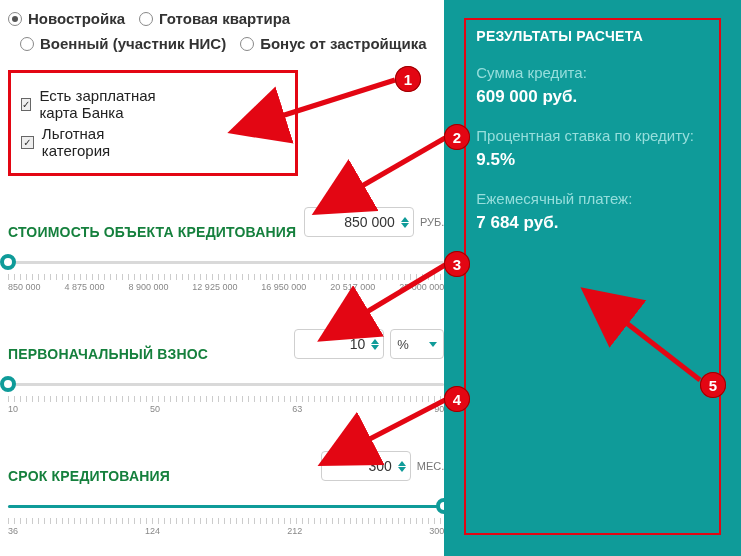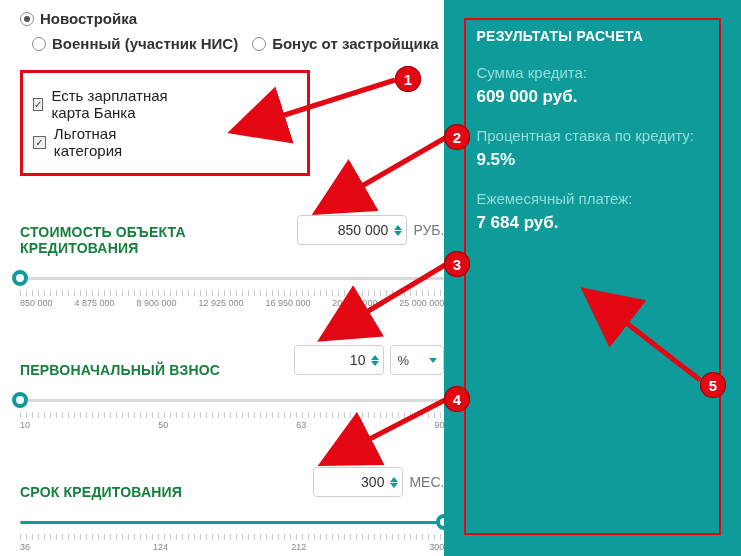--- a/index.html
+++ b/index.html
@@ -7,21 +7,21 @@
     font-family: Arial, sans-serif;
     background: #ffffff;
     width: 741px;
     height: 556px;
     position: relative;
     overflow: hidden;
   }
   .wrapper { display: flex; height: 100%; }
   .left-panel {
     width: 460px;
-    padding: 10px 0 10px 20px;
+    padding: 10px 0 10px 8px;
     position: relative;
   }
   .right-panel {
     width: 306px;
     background: #0f9b99;
     padding: 18px 20px 20px 20px;
     position: relative;
   }
 
   
@@ -63,21 +63,21 @@
     width: 110px; background: #fff; justify-content: flex-end; gap:6px;
   }
   .num-val { font-size: 14px; color: #333; text-align: right; flex:1;}
   .spinner { display:flex; flex-direction:column; gap:1px; }
   .spin-btn {
     width: 0; height: 0; border-left: 4px solid transparent;
     border-right: 4px solid transparent; cursor: pointer;
   }
   .spin-up { border-bottom: 5px solid #0f9b99; }
   .spin-dn { border-top: 5px solid #0f9b99; }
-  .unit-txt { font-size: 14px; color: #777; }
+  .unit-txt { font-size: 11px; color: #777; }
   .pct-select {
     border: 1px solid #cfcfcf; border-radius: 4px; height: 30px;
     width: 54px; display:flex; align-items:center; justify-content:space-between;
     padding: 0 6px; font-size: 13px; color:#444; background:#fff;
   }
   .dd-arrow {
     width:0;height:0;border-left:4px solid transparent;border-right:4px solid transparent;
     border-top:5px solid #0f9b99;
   }
 
@@ -128,20 +128,24 @@
 </style>
 </head>
 <body>
 
 <div class="wrapper">
   <div class="left-panel">
     <div class="radio-row">
       <label class="radio-item">
         <span class="radio-circle checked"></span>
         <span>Новостройка</span>
+      </label>
+      <label class="radio-item">
+        <span class="radio-circle"></span>
+        <span>Готовая квартира</span>
       </label>
     </div>
     <div class="radio-row" style="padding-left:12px;">
       <label class="radio-item">
         <span class="radio-circle"></span>
         <span>Военный (участник НИС)</span>
       </label>
       <label class="radio-item">
         <span class="radio-circle"></span>
         <span>Бонус от застройщика</span>

